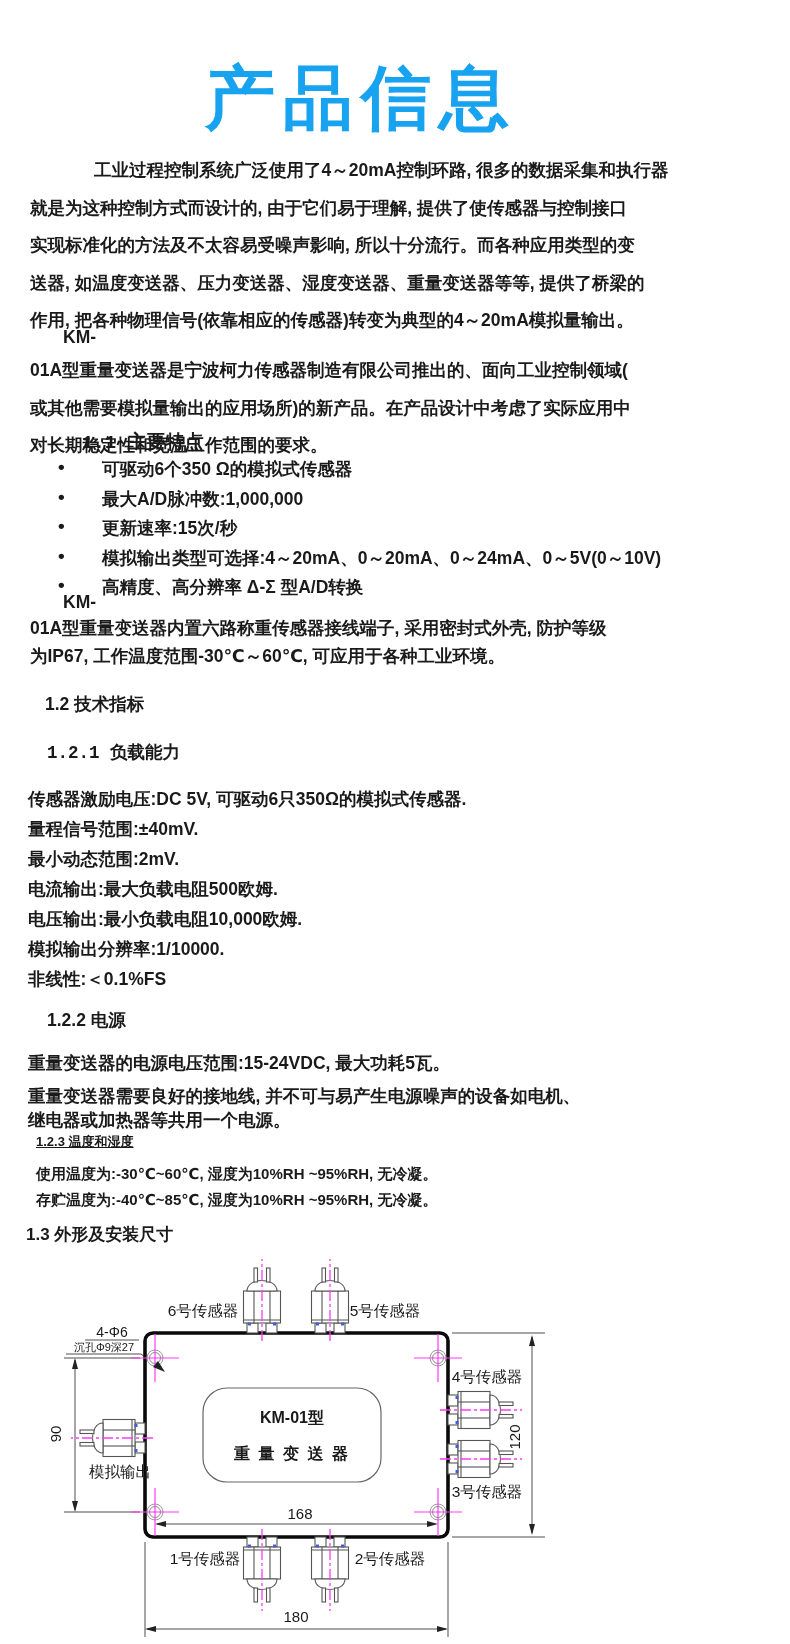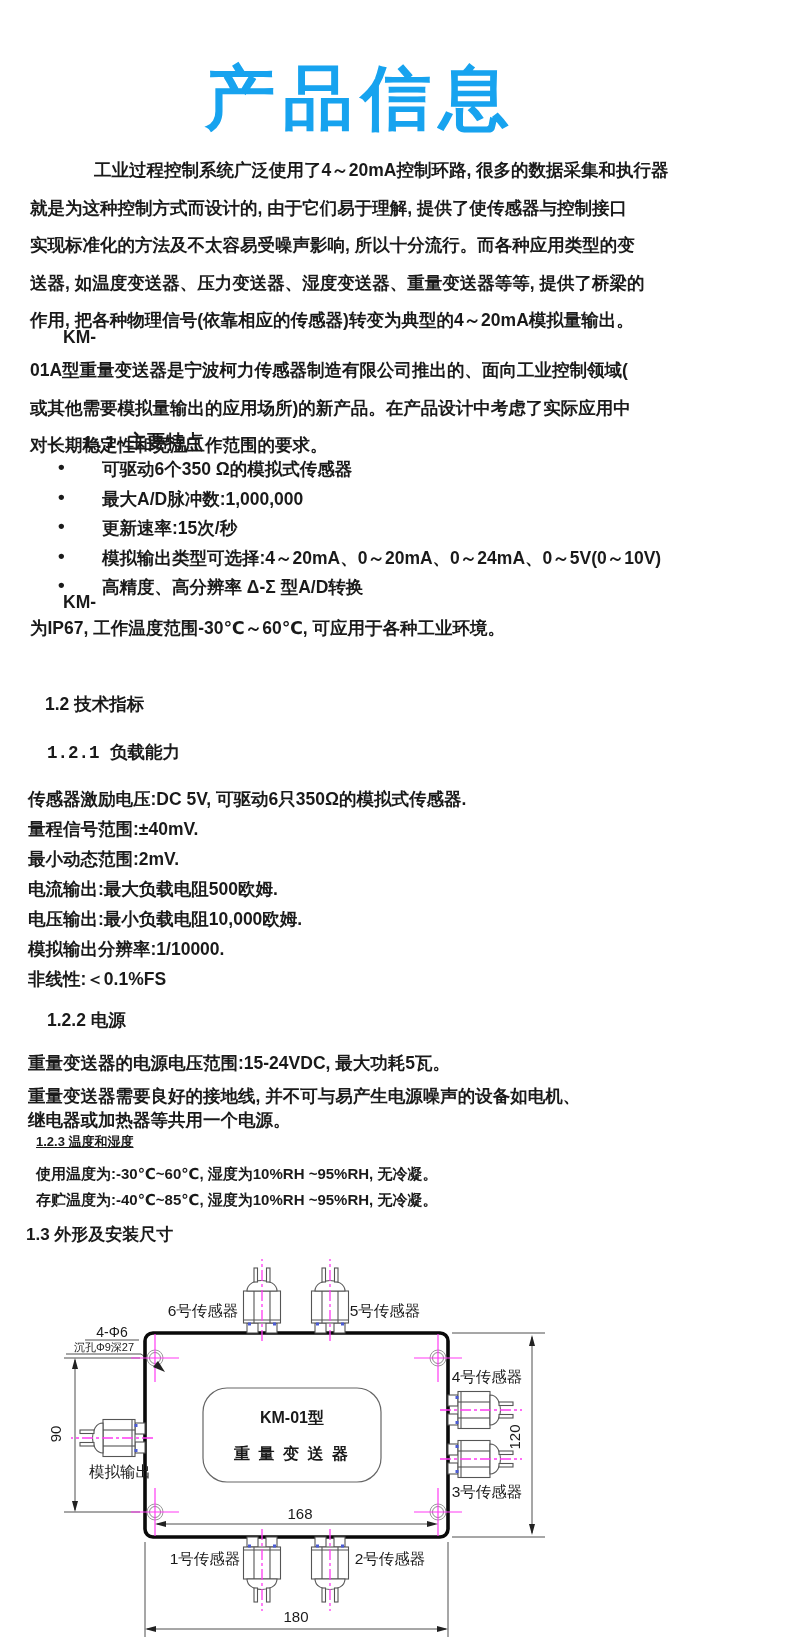--- a/index.html
+++ b/index.html
@@ -66,20 +66,21 @@
   <ul class="features">
     <li>可驱动6个350 Ω的模拟式传感器</li>
     <li>最大A/D脉冲数:1,000,000</li>
     <li>更新速率:15次/秒</li>
     <li>模拟输出类型可选择:4～20mA、0～20mA、0～24mA、0～5V(0～10V)</li>
     <li>高精度、高分辨率 Δ-Σ 型A/D转换</li>
   </ul>
 
   <div class="para p3">
     <span class="ln">KM-</span>
+    <span class="ln">01A型重量变送器内置六路称重传感器接线端子, 采用密封式外壳, 防护等级</span>
     <span class="ln">为IP67, 工作温度范围-30℃～60℃, 可应用于各种工业环境。</span>
   </div>
 
   <div class="h12">1.2 技术指标</div>
   <div class="h121">1.2.1 负载能力</div>
 
   <div class="speclist">
     <span class="ln">传感器激励电压:DC 5V, 可驱动6只350Ω的模拟式传感器.</span>
     <span class="ln">量程信号范围:±40mV.</span>
     <span class="ln">最小动态范围:2mV.</span>

